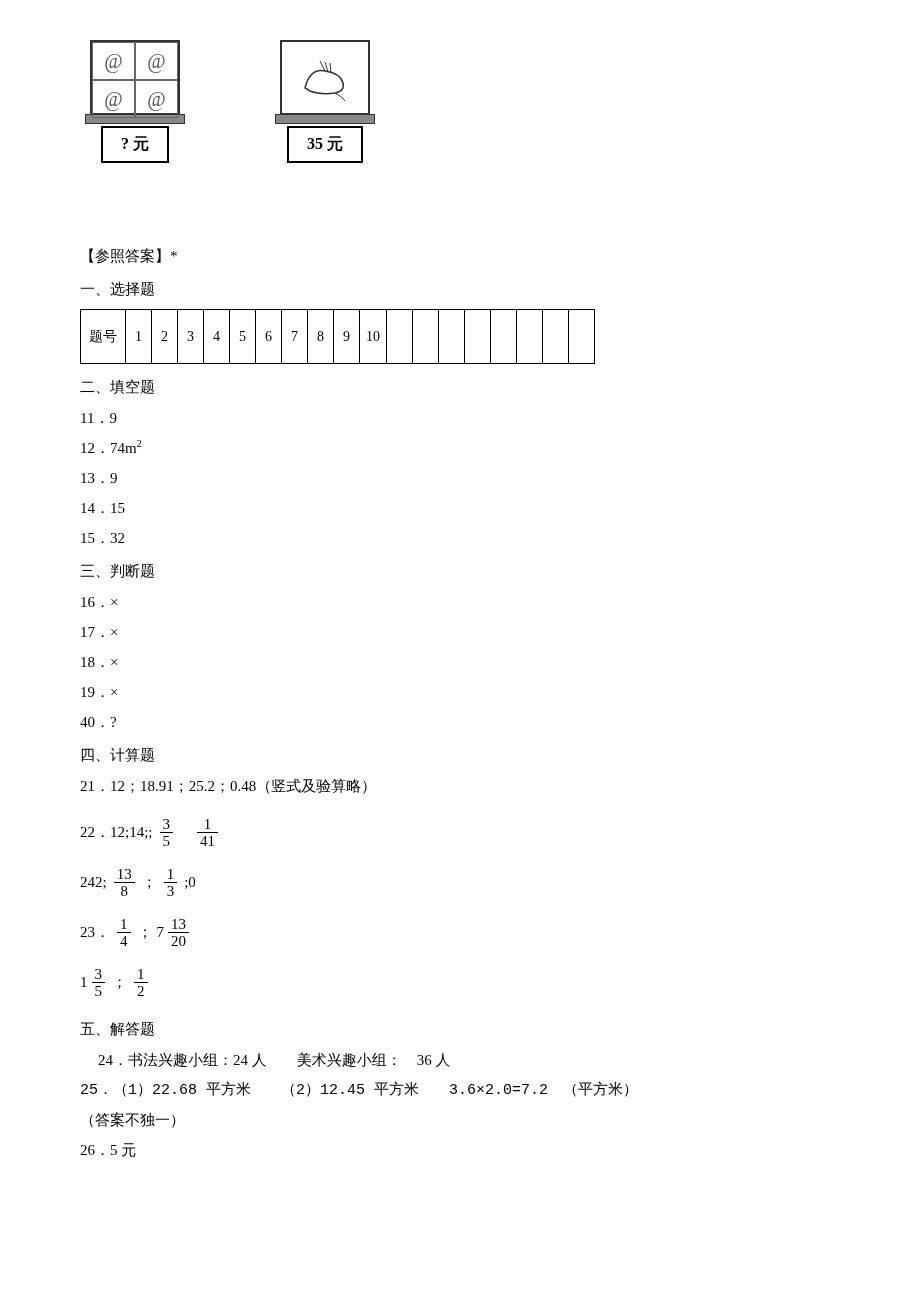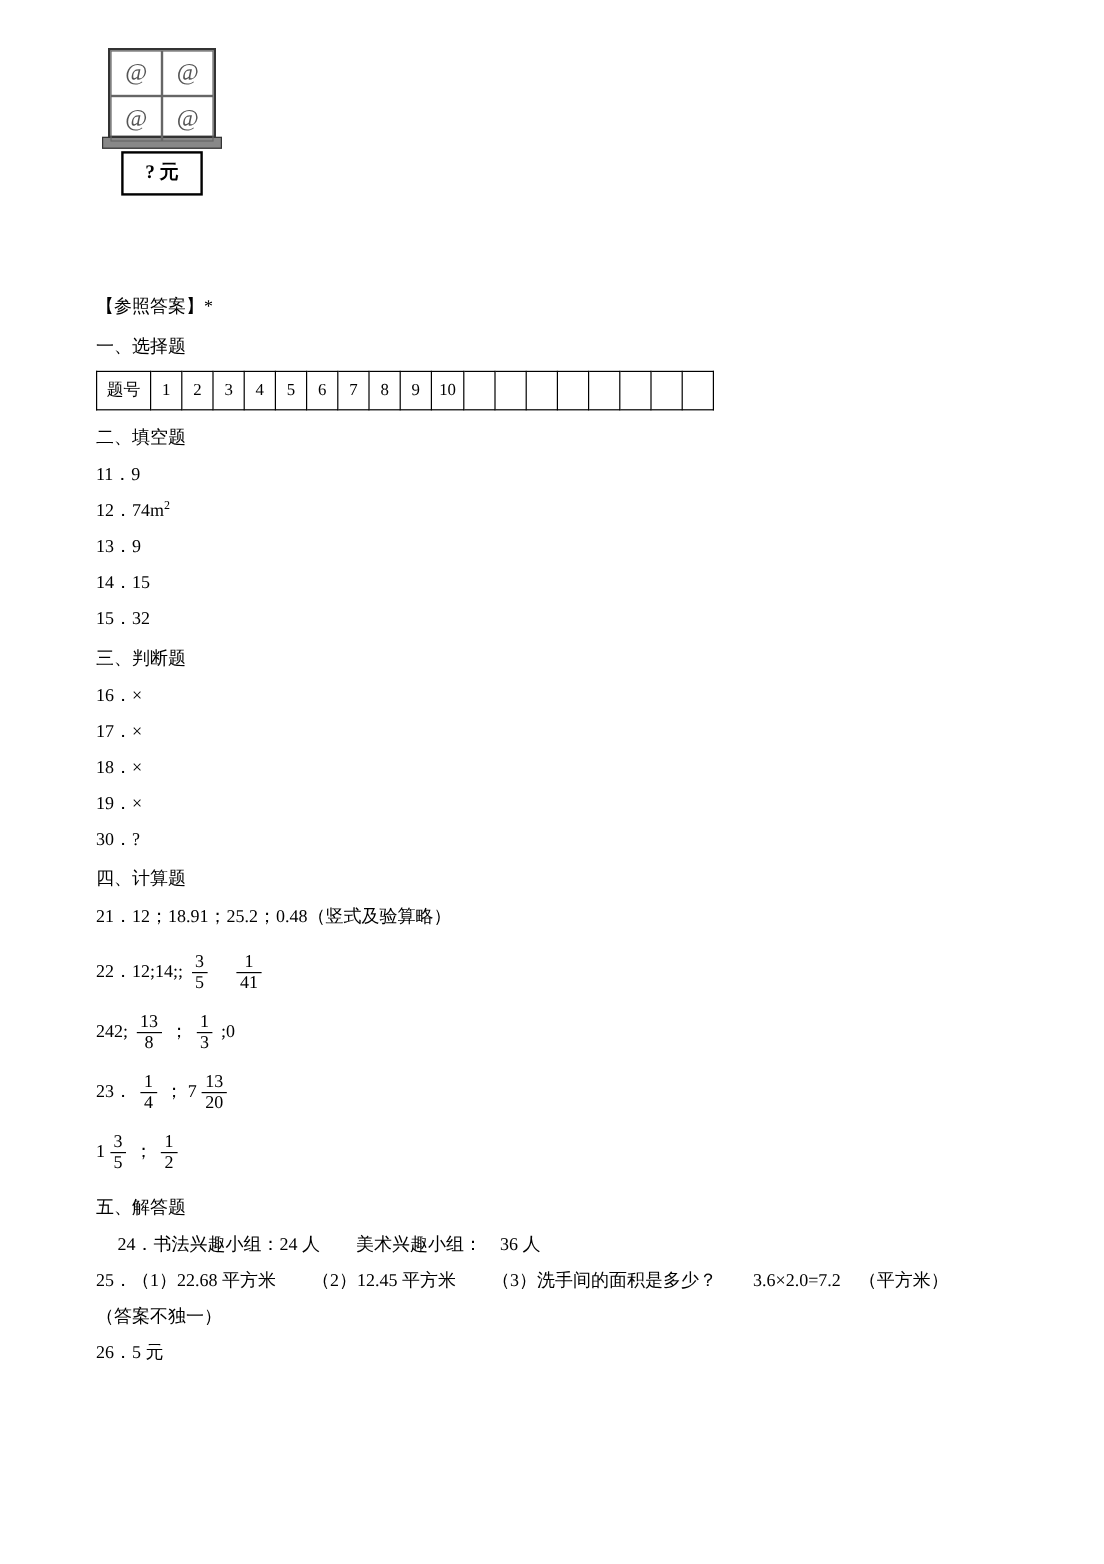--- a/index.html
+++ b/index.html
@@ -72,56 +72,67 @@
     }
     .answer-table td {
       border: 1px solid #000;
       padding: 3px 6px;
       text-align: center;
       font-size: 14px;
       min-width: 26px;
       height: 24px;
     }
     .answer-table td:first-child {
-      padding: 3px 8px;
+      padding: 14px 8px;
     }
     .line { margin: 3px 0; }
     .frac {
       display: inline-block;
       vertical-align: middle;
       text-align: center;
       font-size: 15px;
       line-height: 1.1;
       margin: 0 3px;
     }
     .frac .num { display: block; border-bottom: 1px solid #000; padding: 0 3px; }
     .frac .den { display: block; padding: 0 3px; }
     .mixed { display: inline-flex; align-items: center; }
     .mixed .whole { margin-right: 1px; }
     .sup { font-size: 10px; vertical-align: super; }
     .calc-row { display: flex; align-items: center; flex-wrap: wrap; gap: 4px; margin: 16px 0; }
     .q25 { display: flex; flex-wrap: wrap; gap: 30px; }
-    .q25 span { white-space: nowrap; }
+    .q25 span { white-space: nowrap; font-family: Liberation Mono, monospace; }
     .indent { padding-left: 8px; margin-left: 10px; }
   </style>
 </head>
 <body>
 
 <div class="image-row">
   <div class="image-box">
     <div class="img-frame">
       <div class="swirl-grid">
         <div class="swirl-cell">@</div>
         <div class="swirl-cell">@</div>
         <div class="swirl-cell">@</div>
         <div class="swirl-cell">@</div>
       </div>
     </div>
     <div class="base-strip"></div>
     <div class="price-label">? 元</div>
+  </div>
+  <div class="image-box">
+    <div class="img-frame">
+      <svg class="shrimp-svg" viewBox="0 0 60 50">
+        <path d="M10 35 Q15 15 30 18 Q45 20 48 30 Q50 38 40 40 Q25 42 15 38 Z" fill="none" stroke="#333" stroke-width="1.5"></path>
+        <path d="M30 18 L25 8 M33 19 L30 9 M36 20 L35 10" stroke="#333" stroke-width="1" fill="none"></path>
+        <path d="M40 40 Q48 44 50 48" stroke="#333" stroke-width="1" fill="none"></path>
+      </svg>
+    </div>
+    <div class="base-strip"></div>
+    <div class="price-label">35 元</div>
   </div>
 </div>
 
 <div class="line">【参照答案】*</div>
 
 <div class="section-title">一、选择题</div>
 
 <table class="answer-table">
   <tbody>
       <tr>
@@ -155,21 +166,21 @@
 </div>
 <div class="line">13．9</div>
 <div class="line">14．15</div>
 <div class="line">15．32</div>
 
 <div class="section-title">三、判断题</div>
 <div class="line">16．×</div>
 <div class="line">17．×</div>
 <div class="line">18．×</div>
 <div class="line">19．×</div>
-<div class="line">30．?</div>
+<div class="line">40．?</div>
 
 <div class="section-title">四、计算题</div>
 <div class="line">21．12；18.91；25.2；0.48（竖式及验算略）</div>
 
 <div class="calc-row">
   <span>22．12;14;;</span>
   <span class="frac">
       <span class="num">3</span>
       <span class="den">5</span>
     </span>
@@ -223,17 +234,16 @@
       <span class="num">1</span>
       <span class="den">2</span>
     </span>
 </div>
 
 <div class="section-title">五、解答题</div>
 <div class="line indent">24．书法兴趣小组：24 人　　美术兴趣小组：　36 人</div>
 <div class="line q25">
   <span>25．（1）22.68 平方米</span>
   <span>（2）12.45 平方米</span>
-  <span>（3）洗手间的面积是多少？</span>
   <span>3.6×2.0=7.2　（平方米）</span>
 </div>
 <div class="line">（答案不独一）</div>
 <div class="line">26．5 元</div>
 
 </body></html>

